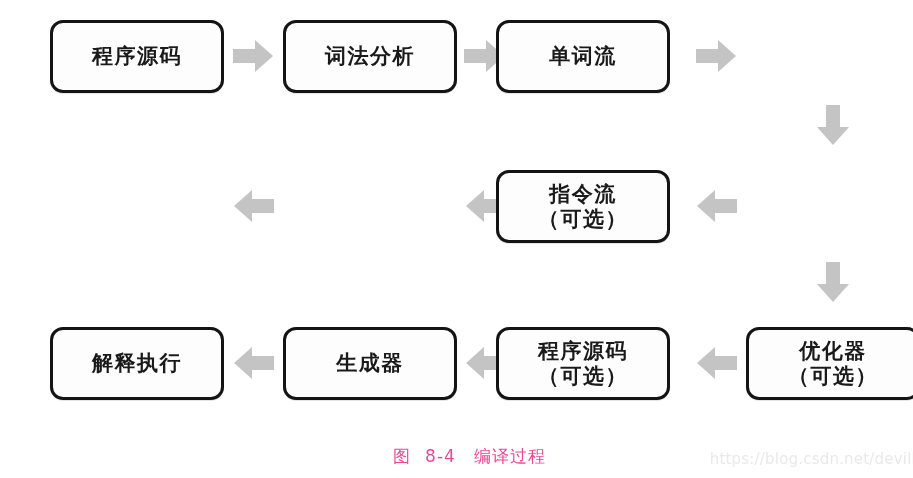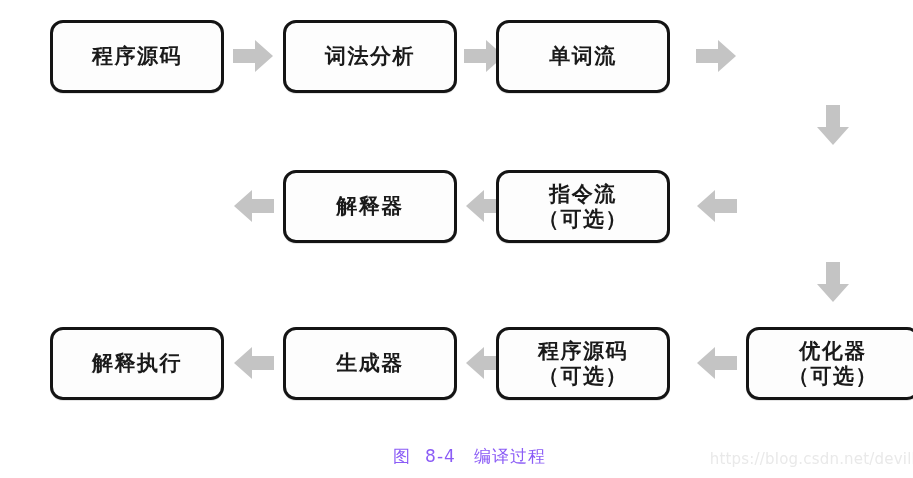--- a/index.html
+++ b/index.html
@@ -87,21 +87,21 @@
   .av-2 { left: 787px; top: 260px; }
 
   
   .caption {
     position: absolute;
     left: 0;
     top: 445px;
     width: 883px;
     text-align: center;
     font-size: 17px;
-    color: #8b5cf6;
+    color: #ec4899;
     letter-spacing: 1px;
     font-family: "DejaVu Sans", "Liberation Sans", sans-serif;
   }
   .caption .cap-fig { margin-right: 14px; }
   .caption .cap-num { margin-right: 18px; }
 
   
   .watermark {
     position: absolute;
     right: 6px;
@@ -155,23 +155,20 @@
     </svg>
   </div>
 
 
   <div class="arrow arrow-h ah-r2a">
     <svg viewBox="0 0 44 36" width="44" height="36" aria-hidden="true">
       <path d="M42 11 L20 11 L20 2 L2 18 L20 34 L20 25 L42 25 Z" fill="#c4c4c4"></path>
     </svg>
   </div>
 
-  <div class="node c2 r2">
-    <span class="label">解释器</span>
-  </div>
 
   <div class="arrow arrow-h ah-r2b">
     <svg viewBox="0 0 44 36" width="44" height="36" aria-hidden="true">
       <path d="M42 11 L20 11 L20 2 L2 18 L20 34 L20 25 L42 25 Z" fill="#c4c4c4"></path>
     </svg>
   </div>
 
   <div class="node c3 r2">
     <span class="label">指令流
 （可选）</span>

